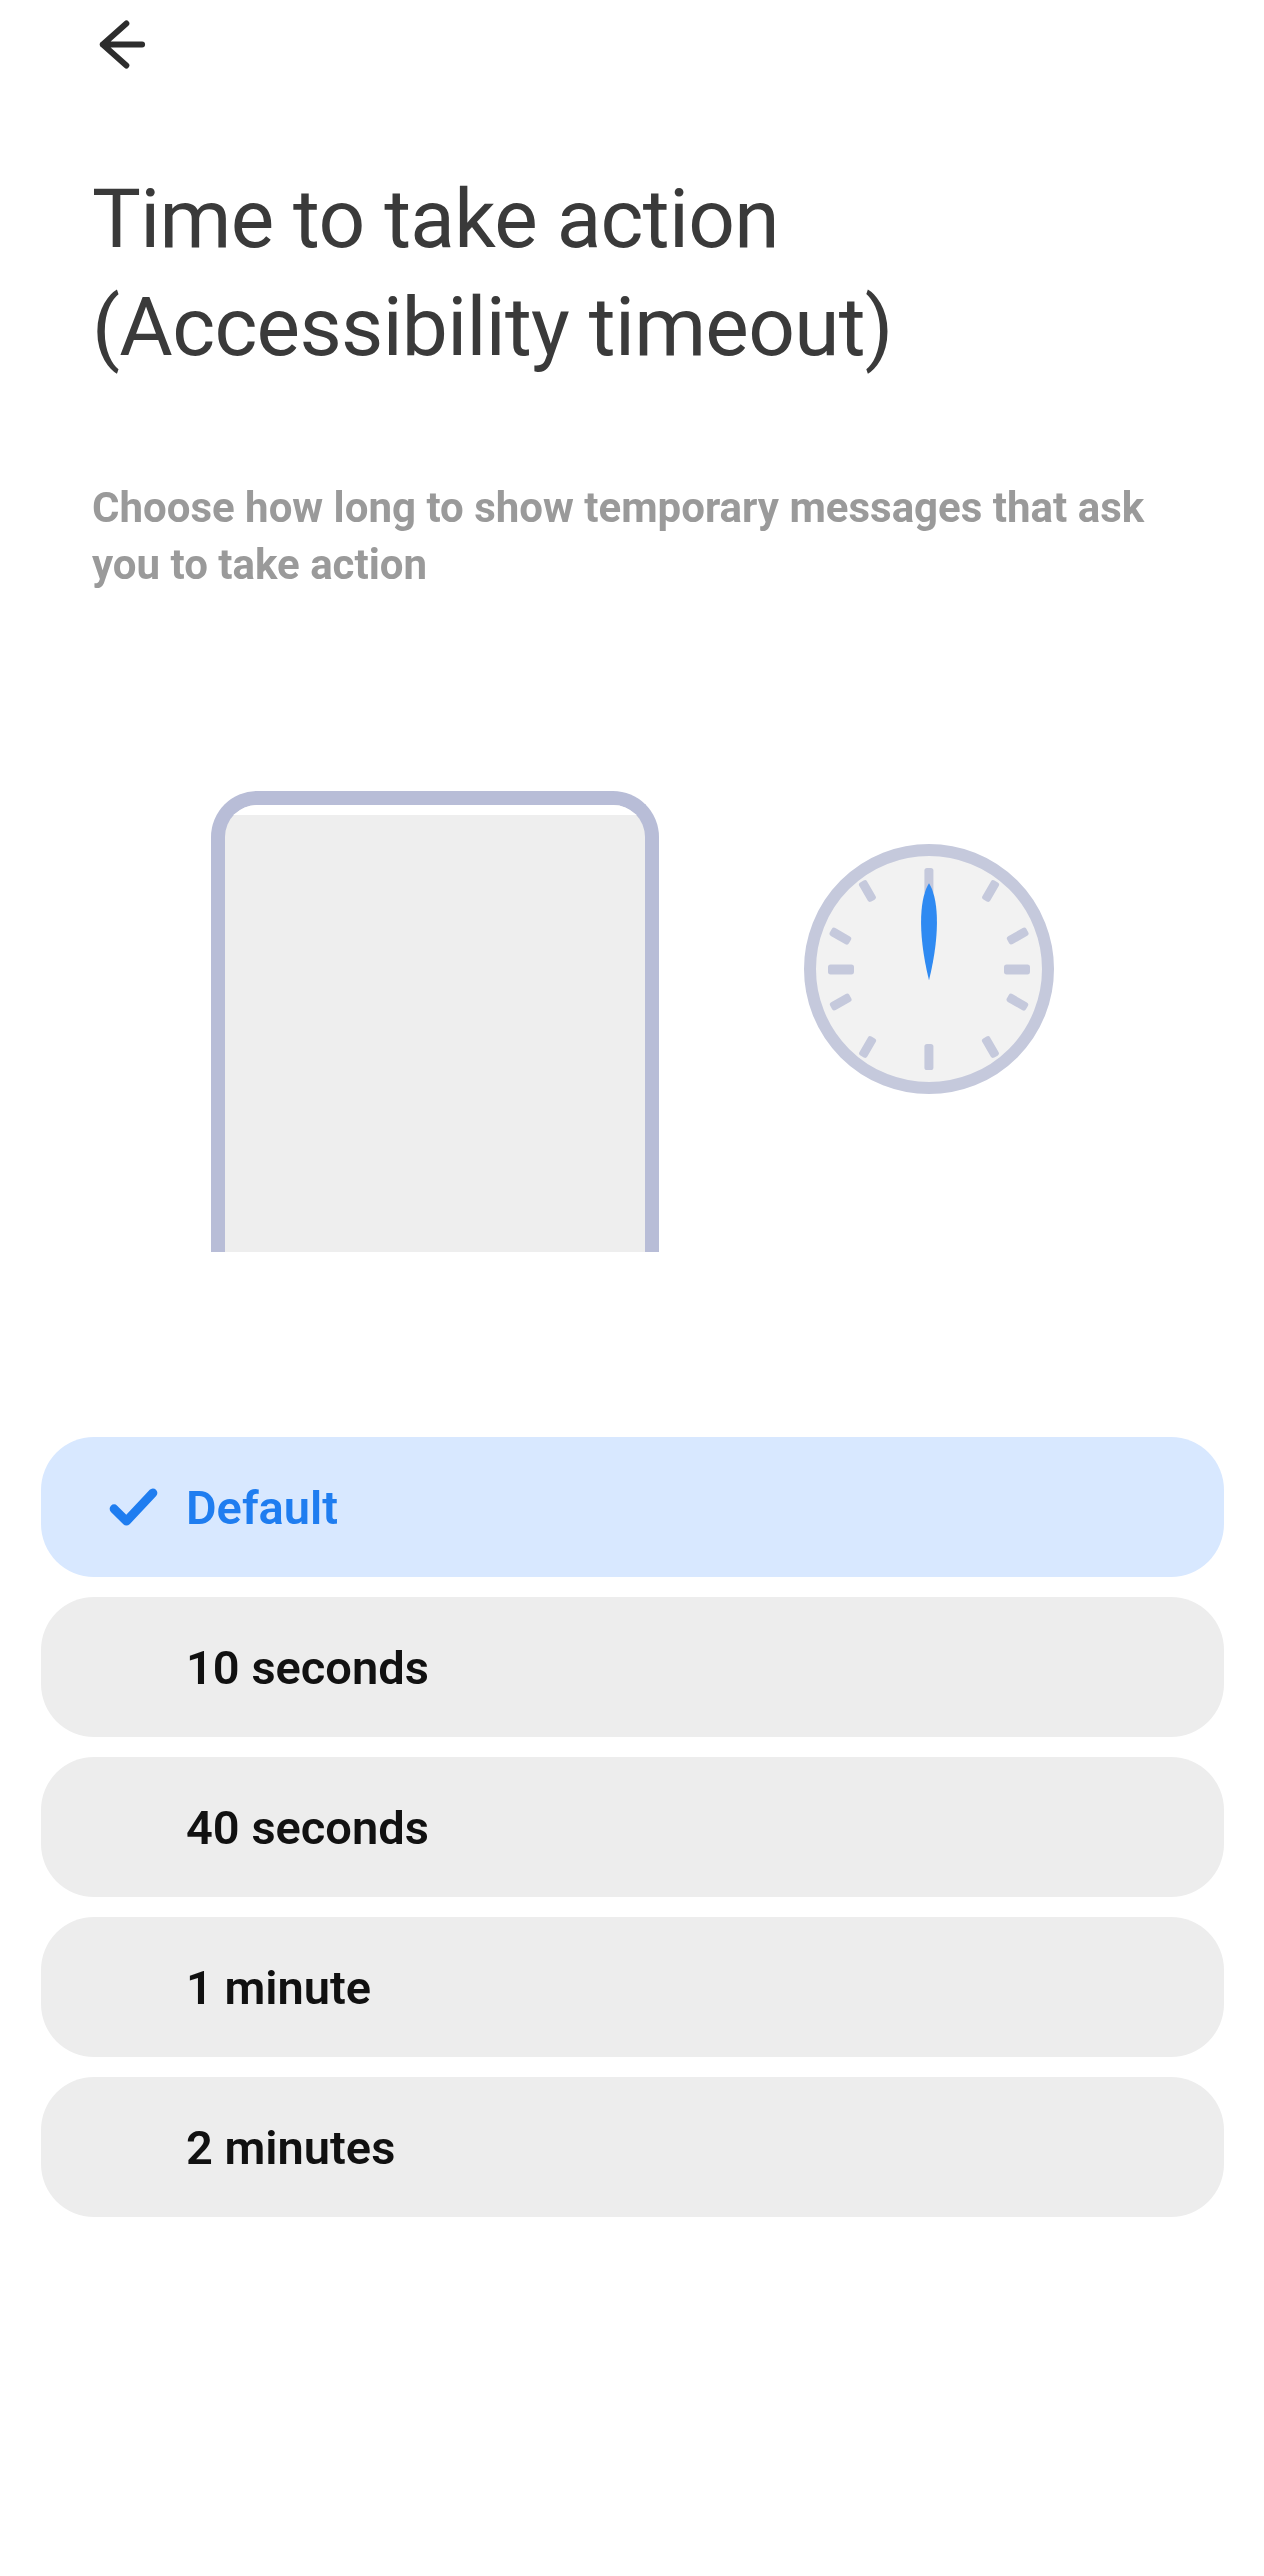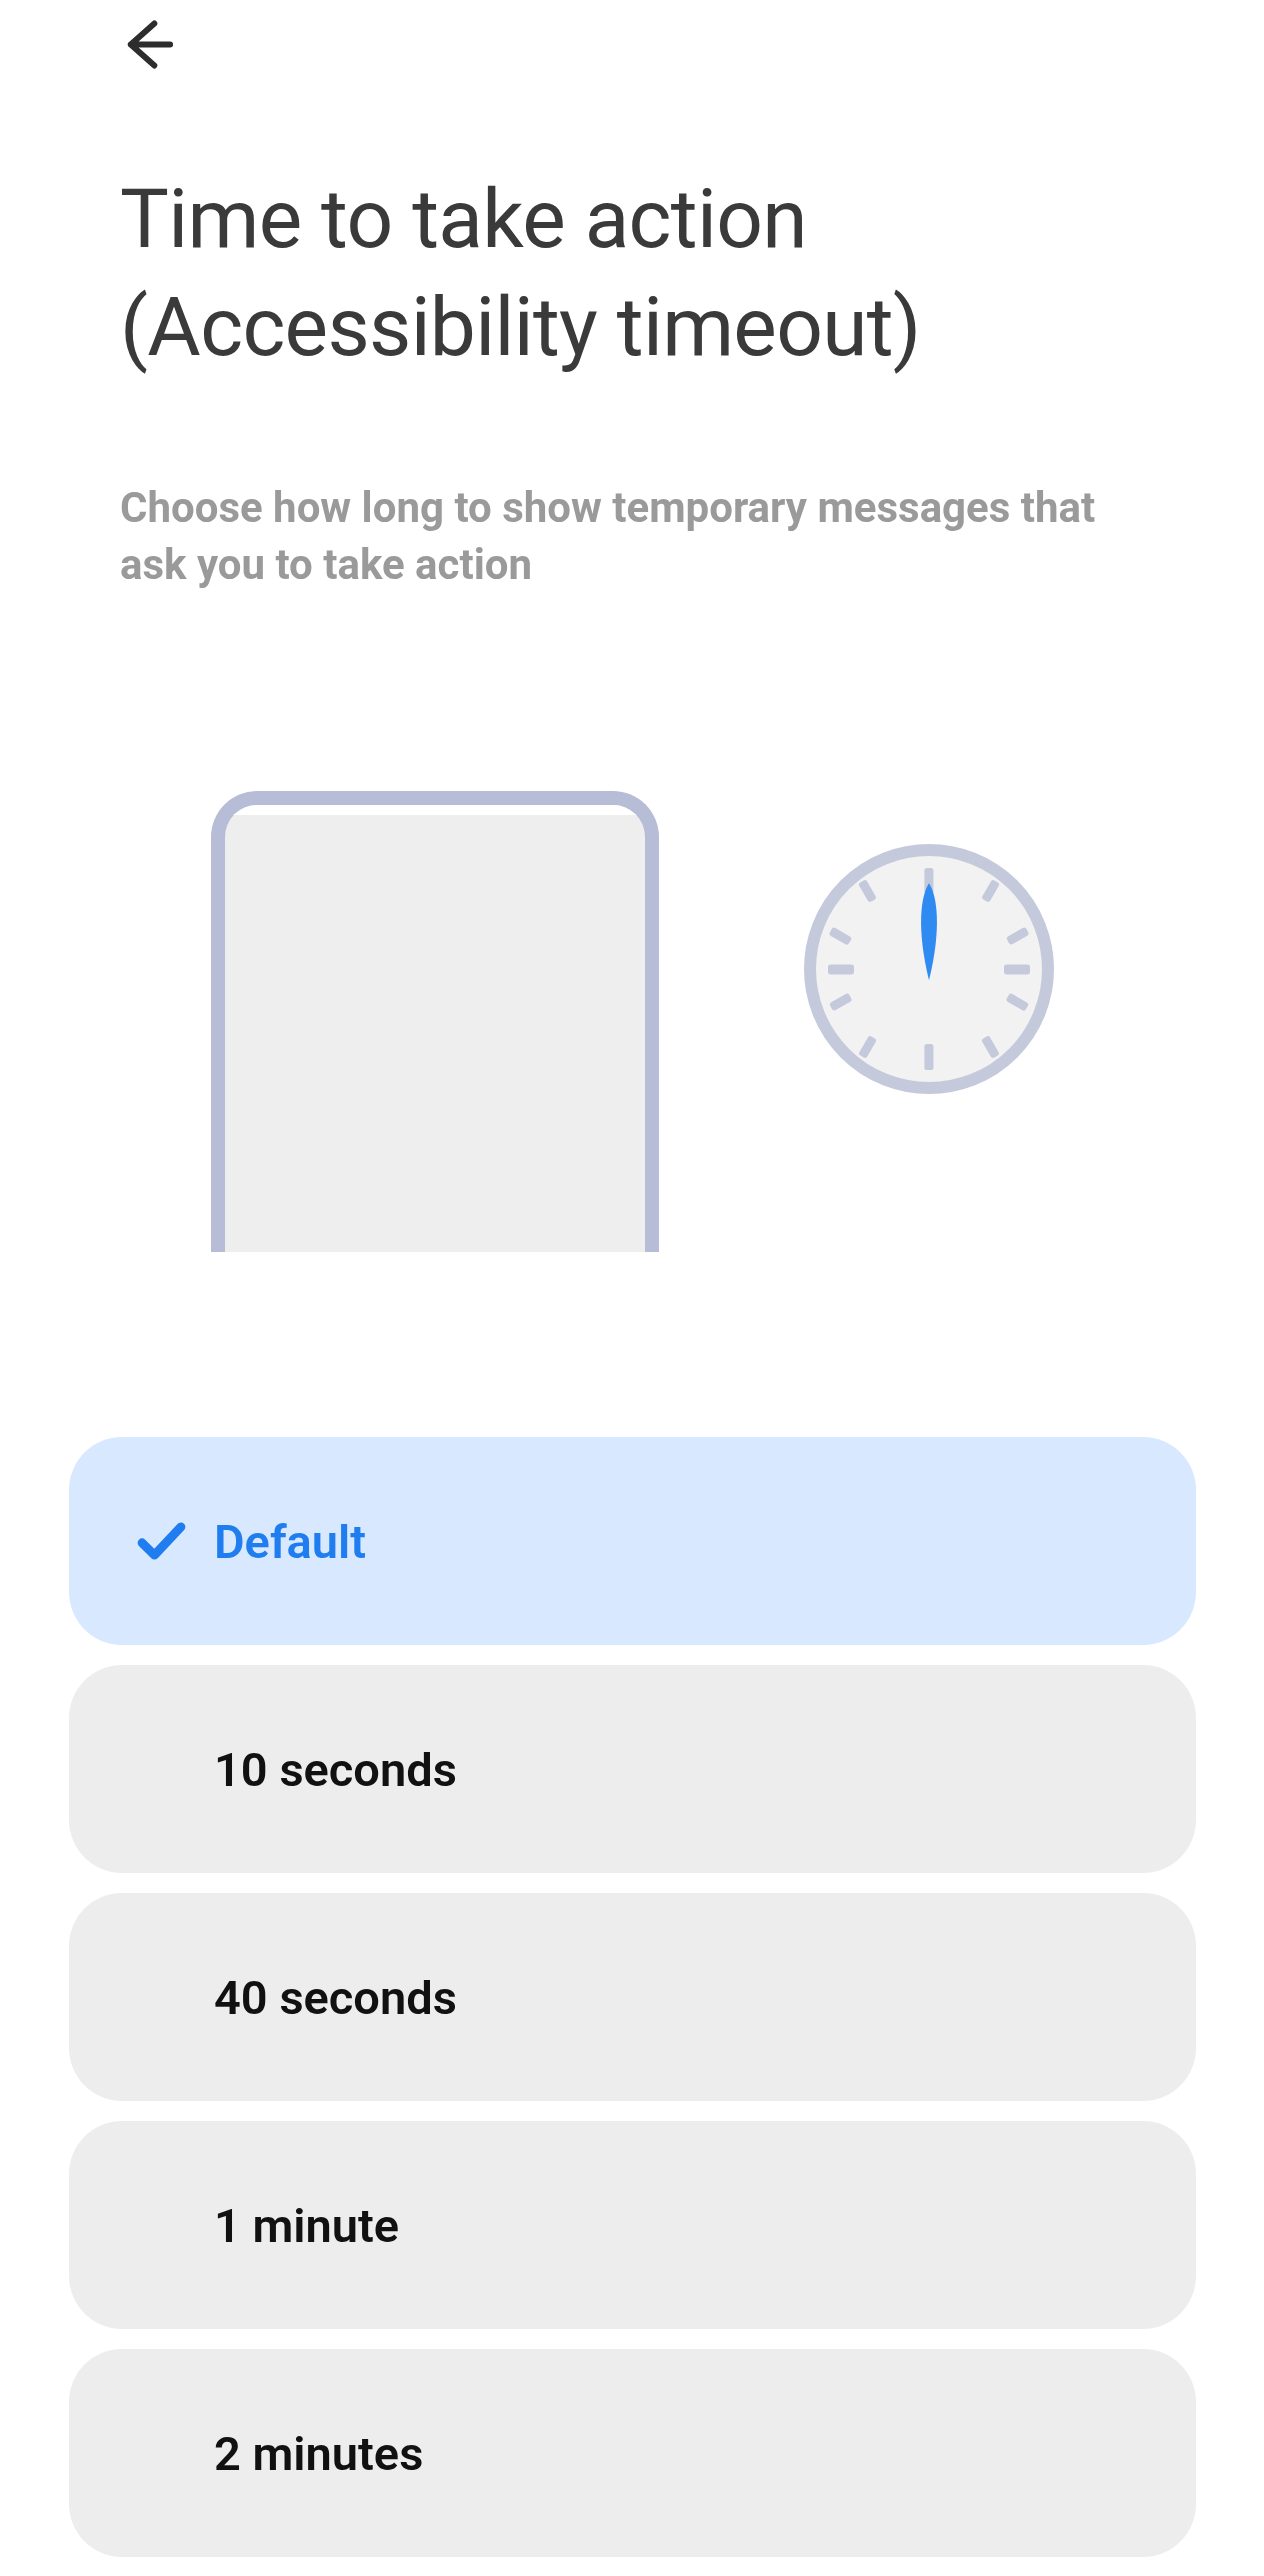--- a/index.html
+++ b/index.html
@@ -7,21 +7,21 @@
   body {
     font-family: -apple-system, "Segoe UI", Roboto, "Helvetica Neue", Arial, sans-serif;
     color: #333;
     width: 1265px;
   }
   .screen {
     width: 1265px;
     min-height: 2576px;
     background: #ffffff;
     position: relative;
-    padding: 0 120px;
+    padding: 0 92px;
   }
   .back-row {
     padding-top: 6.6px;
     padding-bottom: 13px;
   }
   .back-btn {
     width: 79px;
     height: 79px;
     display: flex;
     align-items: center;
@@ -112,21 +112,21 @@
   }
   .clock .hand svg { width: 100%; height: 100%; display: block; }
 
   .option-list {
     display: flex;
     flex-direction: column;
     gap: 20px;
     margin: 0 -51px;
   }
   .option {
-    height: 208px;
+    height: 140px;
     border-radius: 53px;
     background: #ededed;
     display: flex;
     align-items: center;
     padding-left: 145px;
     font-size: 47px;
     font-weight: 600;
     color: #111;
     cursor: pointer;
     position: relative;

